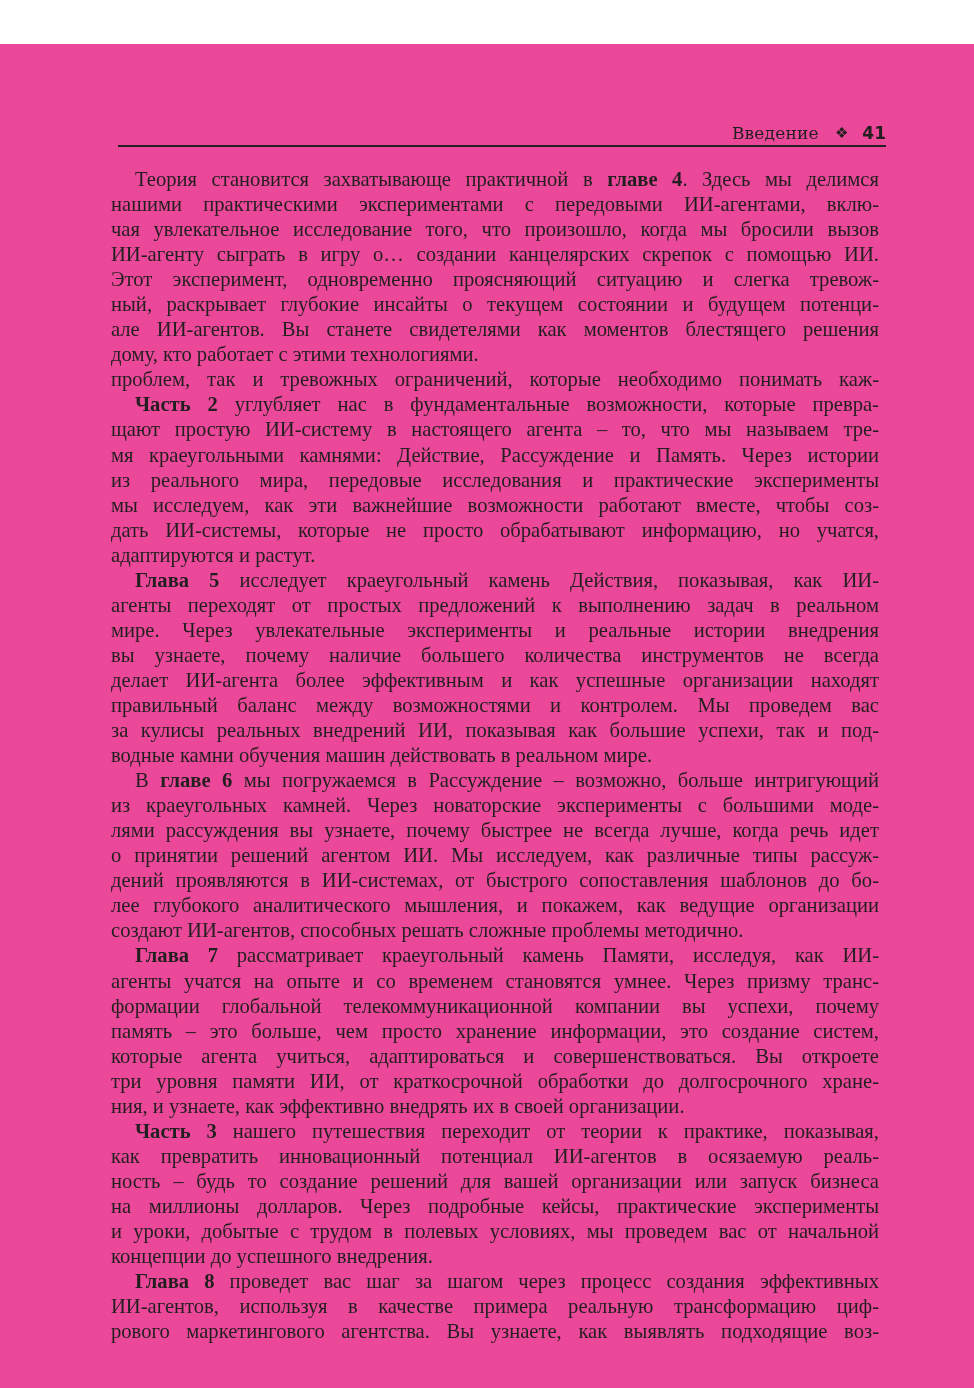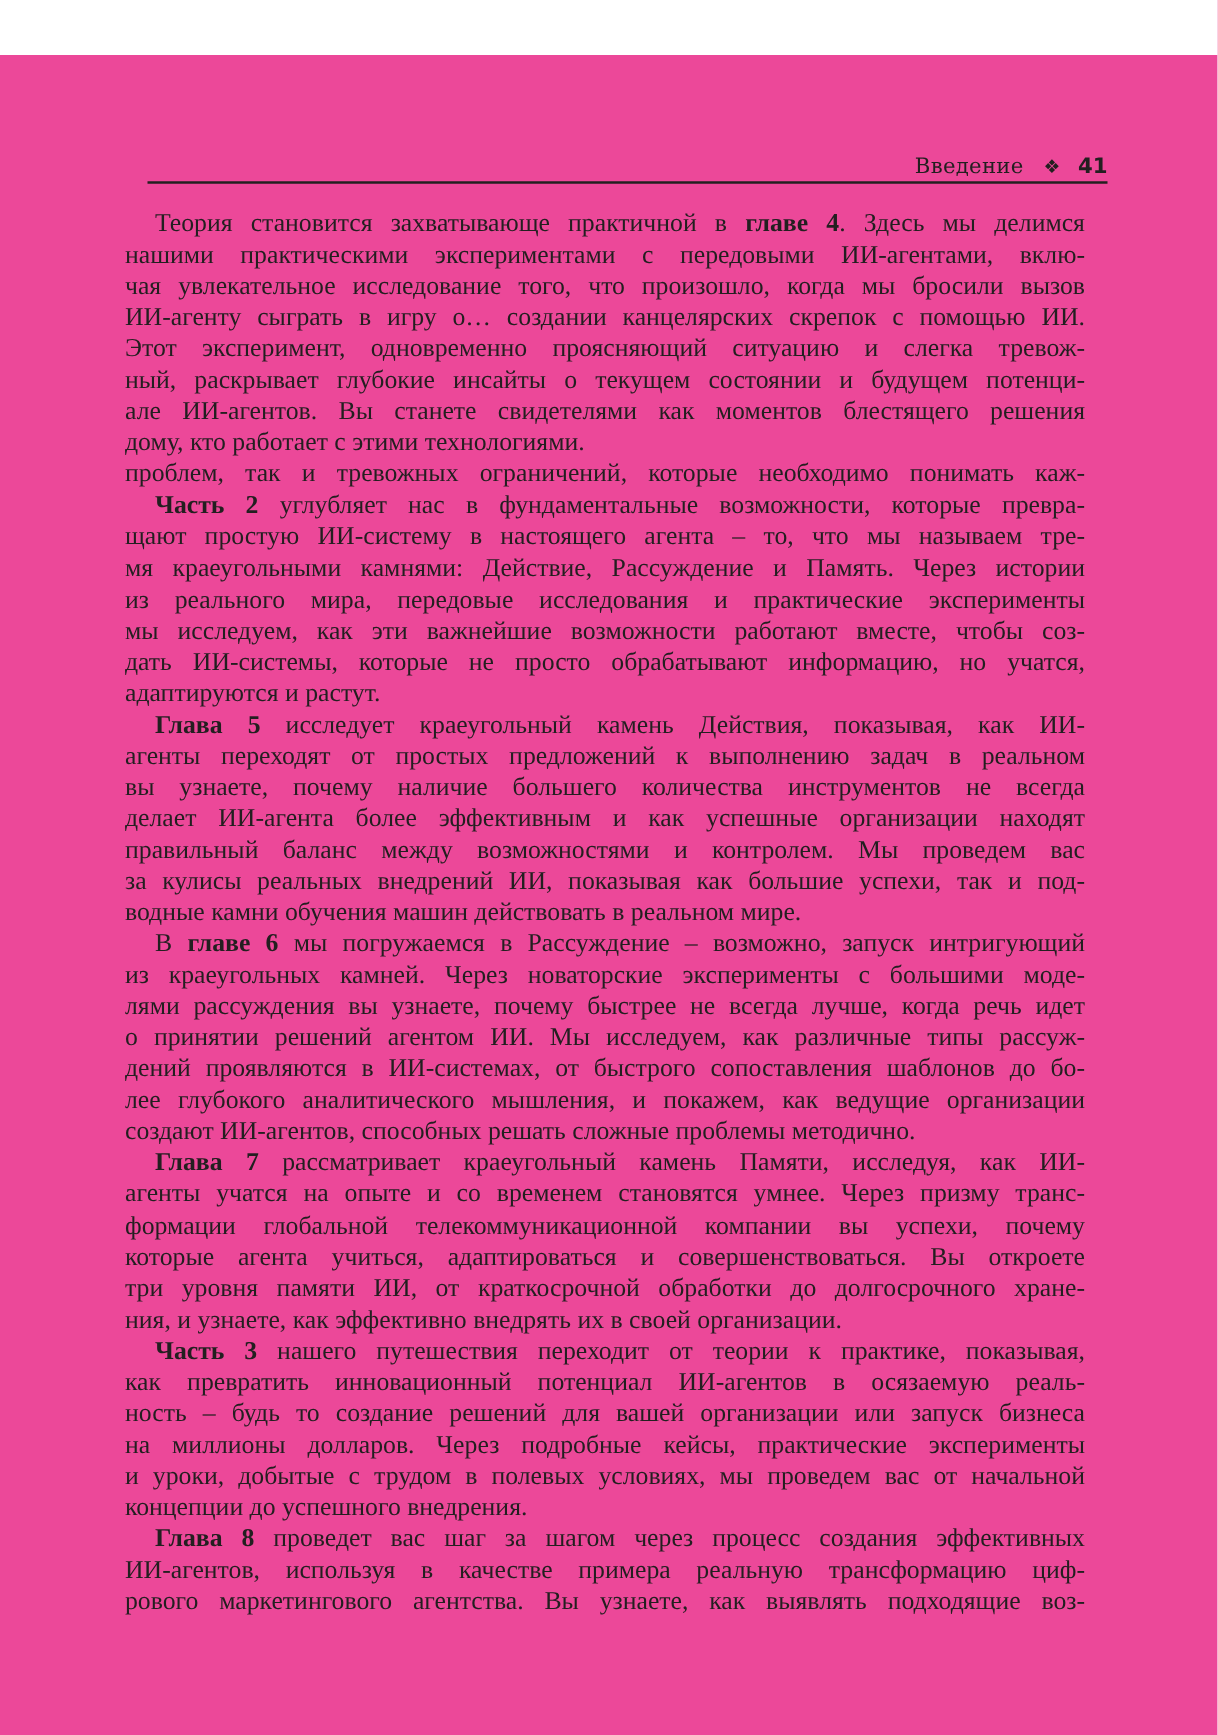--- a/index.html
+++ b/index.html
@@ -8,21 +8,21 @@
   .running-head {
     position: absolute; left: 118px; top: 76px; width: 768px; height: 26px;
     display: flex; justify-content: flex-end; align-items: center;
     font-family: "DejaVu Serif", serif; color: #231f20;
   }
   .rh-title { font-size: 17px; letter-spacing: 0.2px; }
   .rh-sep { font-size: 15px; margin: 0 14px 0 16px; line-height: 1; }
   .rh-page { font-family: "DejaVu Sans", sans-serif; font-weight: bold; font-size: 17px; }
   .rule { position: absolute; left: 118px; top: 101px; width: 768px; height: 2px; background: #231f20; }
   .body-text {
-    position: absolute; left: 100px; top: 123px; width: 768px;
+    position: absolute; left: 111px; top: 123px; width: 768px;
     font-family: "Liberation Serif", serif; font-size: 20.6px; line-height: 25.05px;
     color: #231f20;
   }
   .line { display: block; height: 25.05px; white-space: nowrap; text-align: justify; text-align-last: justify; }
   .line.last { text-align-last: left; }
   .line.indent { padding-left: 24px; }
   .b { font-weight: bold; }
   .i { }
 </style>
 </head>
@@ -53,39 +53,41 @@
         <span class="line"><span>щают простую ИИ-систему в настоящего агента – то, что мы называем </span><span class="i">тре-</span><span></span></span>
         <span class="line"><span></span><span class="i">мя краеугольными камнями</span><span>: Действие, Рассуждение и Память. Через истории</span></span>
         <span class="line">из реального мира, передовые исследования и практические эксперименты</span>
         <span class="line">мы исследуем, как эти важнейшие возможности работают вместе, чтобы соз-</span>
         <span class="line">дать ИИ-системы, которые не просто обрабатывают информацию, но учатся,</span>
         <span class="line last">адаптируются и растут.</span>
       </div>
       <div>
         <span class="line indent"><span></span><span class="b">Глава 5</span><span> исследует краеугольный камень Действия, показывая, как ИИ-</span></span>
         <span class="line">агенты переходят от простых предложений к выполнению задач в реальном</span>
+        <span class="line">мире. Через увлекательные эксперименты и реальные истории внедрения</span>
         <span class="line">вы узнаете, почему наличие большего количества инструментов не всегда</span>
         <span class="line">делает ИИ-агента более эффективным и как успешные организации находят</span>
         <span class="line">правильный баланс между возможностями и контролем. Мы проведем вас</span>
         <span class="line">за кулисы реальных внедрений ИИ, показывая как большие успехи, так и под-</span>
         <span class="line last">водные камни обучения машин действовать в реальном мире.</span>
       </div>
       <div>
-        <span class="line indent"><span>В </span><span class="b">главе 6</span><span> мы погружаемся в Рассуждение – возможно, запуск интригующий</span></span>
+        <span class="line indent"><span>В </span><span class="b">главе 6</span><span> мы погружаемся в Рассуждение – возможно, больше интригующий</span></span>
         <span class="line">из краеугольных камней. Через новаторские эксперименты с большими моде-</span>
         <span class="line">лями рассуждения вы узнаете, почему быстрее не всегда лучше, когда речь идет</span>
         <span class="line">о принятии решений агентом ИИ. Мы исследуем, как различные типы рассуж-</span>
         <span class="line">дений проявляются в ИИ-системах, от быстрого сопоставления шаблонов до бо-</span>
         <span class="line">лее глубокого аналитического мышления, и покажем, как ведущие организации</span>
         <span class="line last">создают ИИ-агентов, способных решать сложные проблемы методично.</span>
       </div>
       <div>
         <span class="line indent"><span></span><span class="b">Глава 7</span><span> рассматривает краеугольный камень Памяти, исследуя, как ИИ-</span></span>
         <span class="line">агенты учатся на опыте и со временем становятся умнее. Через призму транс-</span>
         <span class="line">формации глобальной телекоммуникационной компании вы успехи, почему</span>
+        <span class="line">память – это больше, чем просто хранение информации, это создание систем,</span>
         <span class="line">которые агента учиться, адаптироваться и совершенствоваться. Вы откроете</span>
         <span class="line">три уровня памяти ИИ, от краткосрочной обработки до долгосрочного хране-</span>
         <span class="line last">ния, и узнаете, как эффективно внедрять их в своей организации.</span>
       </div>
       <div>
         <span class="line indent"><span></span><span class="b">Часть 3</span><span> нашего путешествия переходит от теории к практике, показывая,</span></span>
         <span class="line">как превратить инновационный потенциал ИИ-агентов в осязаемую реаль-</span>
         <span class="line">ность – будь то создание решений для вашей организации или запуск бизнеса</span>
         <span class="line">на миллионы долларов. Через подробные кейсы, практические эксперименты</span>
         <span class="line">и уроки, добытые с трудом в полевых условиях, мы проведем вас от начальной</span>

